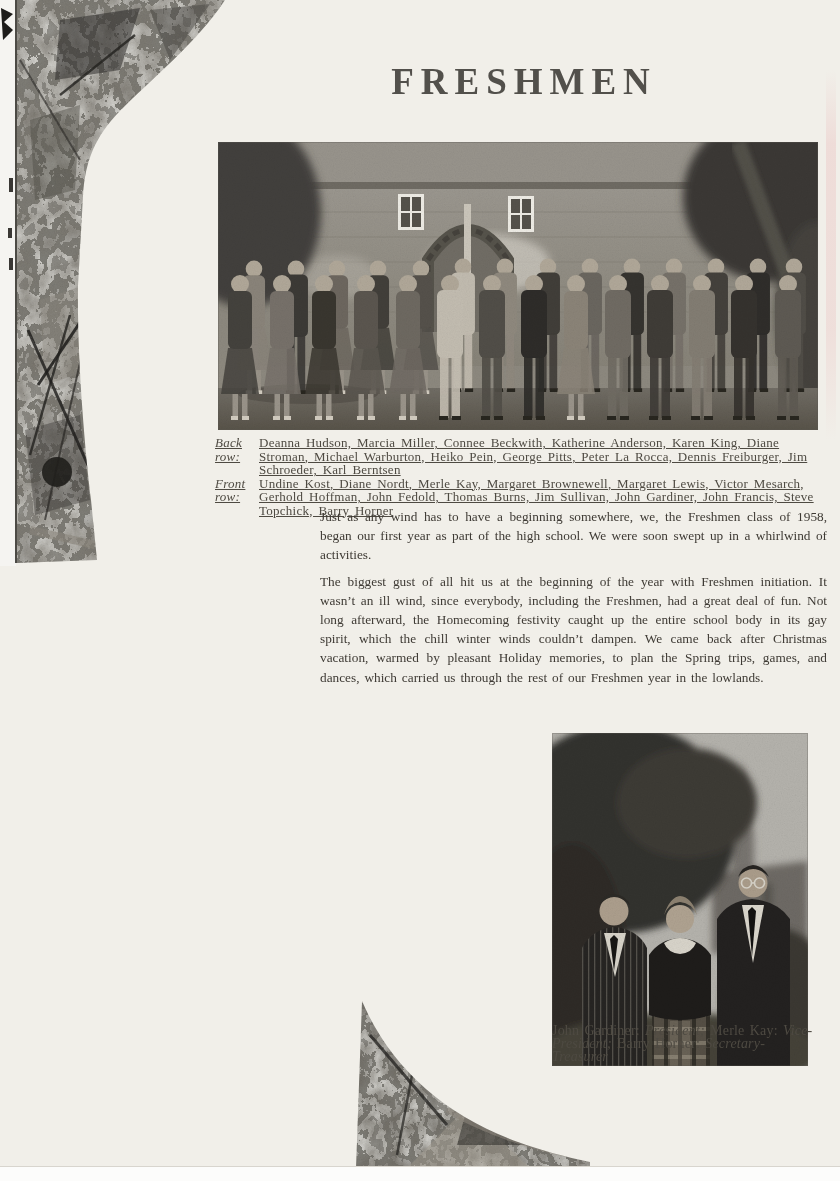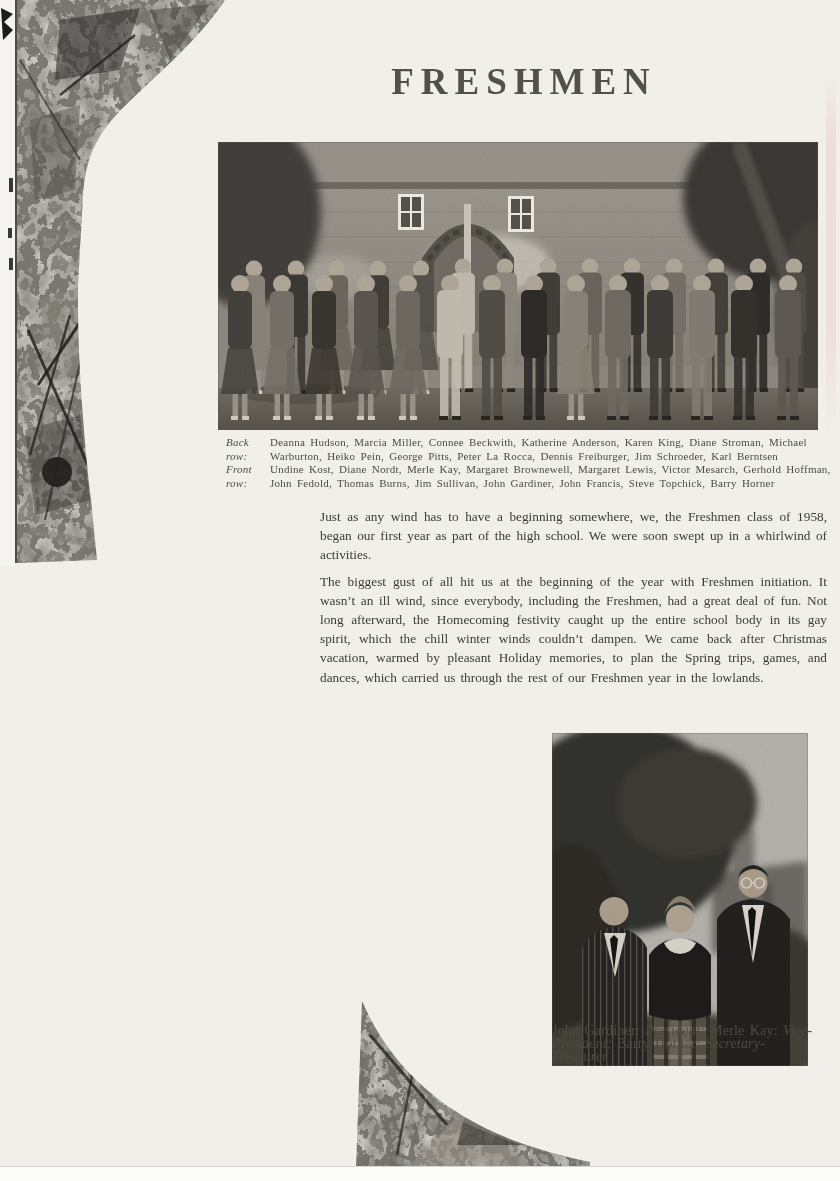--- a/index.html
+++ b/index.html
@@ -17,23 +17,23 @@
     position:absolute;left:224px;top:60px;width:600px;text-align:center;
     font-size:37px;font-weight:bold;letter-spacing:7px;
     color:var(--title,#52504b);
   }
   
   .photo{position:absolute;overflow:hidden;background:#8d897f;}
   #group-photo{left:218px;top:142px;width:600px;height:288px;}
   #officers-photo{left:552px;top:733px;width:256px;height:333px;}
   
   #group-caption{
-    position:absolute;left:226px;top:436px;width:606px;
-    font-size:11px;line-height:13.5px;color:var(--caption-text,#4e4a42);
-    letter-spacing:.25px;word-spacing:2.2px;
+    position:absolute;left:215px;top:436px;width:606px;
+    font-size:13px;line-height:13.5px;color:var(--caption-text,#4e4a42);
+    letter-spacing:.25px;word-spacing:2.2px;text-decoration:underline;
   }
   .cap-row{display:flex;}
   .cap-label{flex:0 0 44px;font-style:italic;}
   .cap-names{flex:1;}
   
   #body-copy{
     position:absolute;left:320px;top:507px;width:507px;
     font-size:13.3px;line-height:19.2px;color:var(--body-text,#3e3a34);
     text-align:justify;word-spacing:1.6px;
   }

